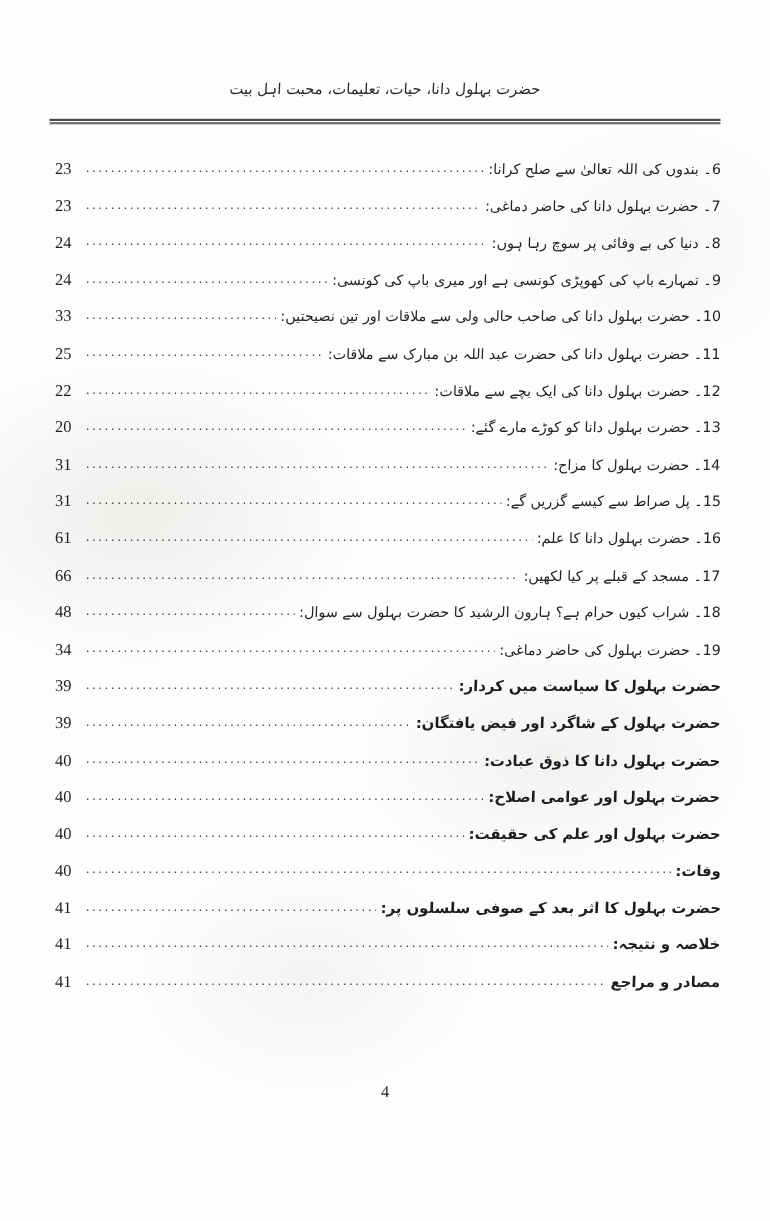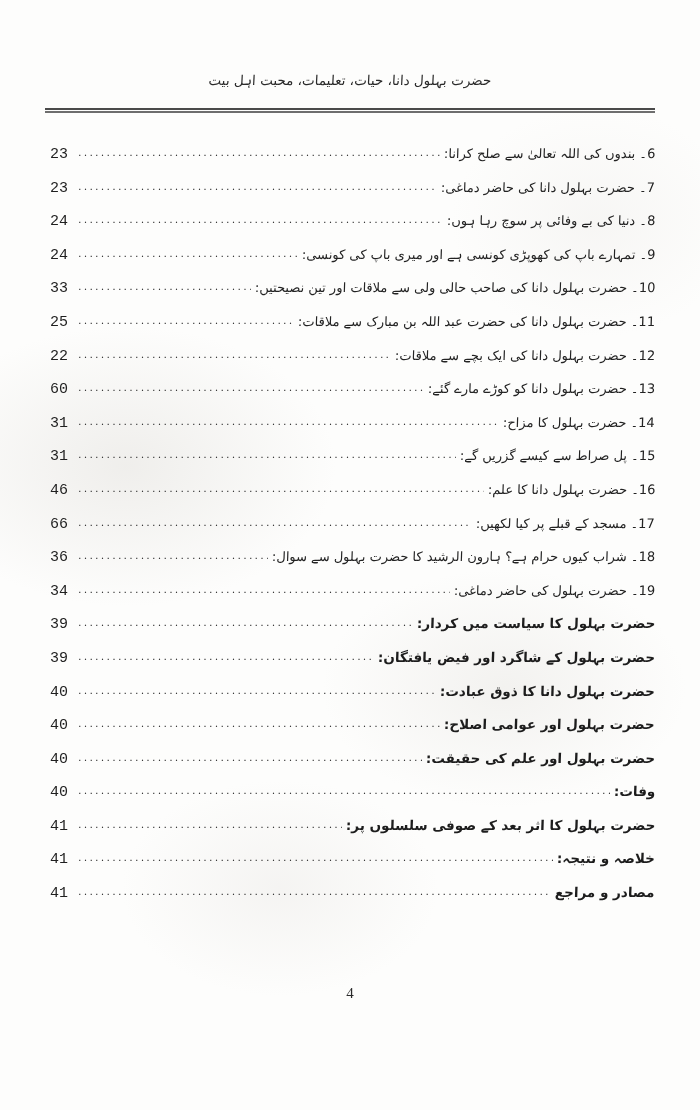--- a/index.html
+++ b/index.html
@@ -104,21 +104,21 @@
     letter-spacing: 2.2px;
     direction: ltr;
     text-align: left;
     position: relative;
     top: -2px;
   }
 
   .toc-page {
     flex: 0 0 auto;
     direction: ltr;
-    font-family: Liberation Mono, monospace;
+    font-family: Liberation Serif, serif;
     font-size: 15px;
     color: #1f1f1f;
     min-width: 26px;
     text-align: left;
     padding-right: 2px;
   }
 
   .page-number {
     position: absolute;
     top: 985px;
@@ -174,46 +174,46 @@
         <span class="toc-page">25</span>
       </div>
       <div class="toc-row">
         <span class="toc-label">12۔ حضرت بہلول دانا کی ایک بچے سے ملاقات:</span>
         <span class="toc-dots">....................................................................................................</span>
         <span class="toc-page">22</span>
       </div>
       <div class="toc-row">
         <span class="toc-label">13۔ حضرت بہلول دانا کو کوڑے مارے گئے:</span>
         <span class="toc-dots">....................................................................................................</span>
-        <span class="toc-page">60</span>
+        <span class="toc-page">20</span>
       </div>
       <div class="toc-row">
         <span class="toc-label">14۔ حضرت بہلول کا مزاح:</span>
         <span class="toc-dots">....................................................................................................</span>
         <span class="toc-page">31</span>
       </div>
       <div class="toc-row">
         <span class="toc-label">15۔ پل صراط سے کیسے گزریں گے:</span>
         <span class="toc-dots">....................................................................................................</span>
         <span class="toc-page">31</span>
       </div>
       <div class="toc-row">
         <span class="toc-label">16۔ حضرت بہلول دانا کا علم:</span>
         <span class="toc-dots">....................................................................................................</span>
-        <span class="toc-page">46</span>
+        <span class="toc-page">61</span>
       </div>
       <div class="toc-row">
         <span class="toc-label">17۔ مسجد کے قبلے پر کیا لکھیں:</span>
         <span class="toc-dots">....................................................................................................</span>
         <span class="toc-page">66</span>
       </div>
       <div class="toc-row">
         <span class="toc-label">18۔ شراب کیوں حرام ہے؟ ہارون الرشید کا حضرت بہلول سے سوال:</span>
         <span class="toc-dots">....................................................................................................</span>
-        <span class="toc-page">36</span>
+        <span class="toc-page">48</span>
       </div>
       <div class="toc-row">
         <span class="toc-label">19۔ حضرت بہلول کی حاضر دماغی:</span>
         <span class="toc-dots">....................................................................................................</span>
         <span class="toc-page">34</span>
       </div>
       <div class="toc-row section">
         <span class="toc-label">حضرت بہلول کا سیاست میں کردار:</span>
         <span class="toc-dots">....................................................................................................</span>
         <span class="toc-page">39</span>

